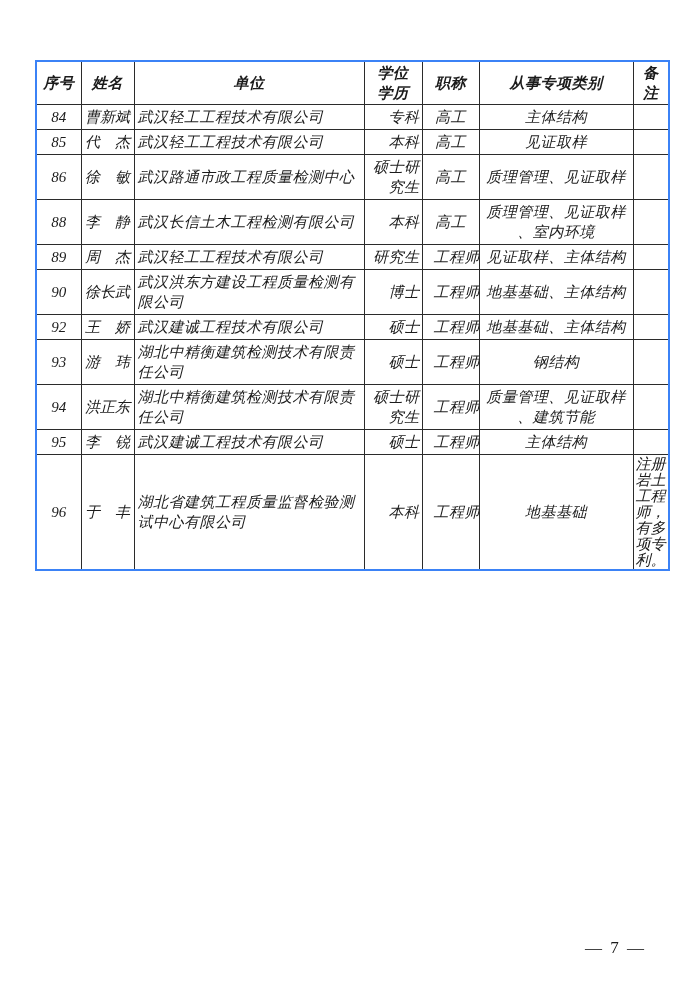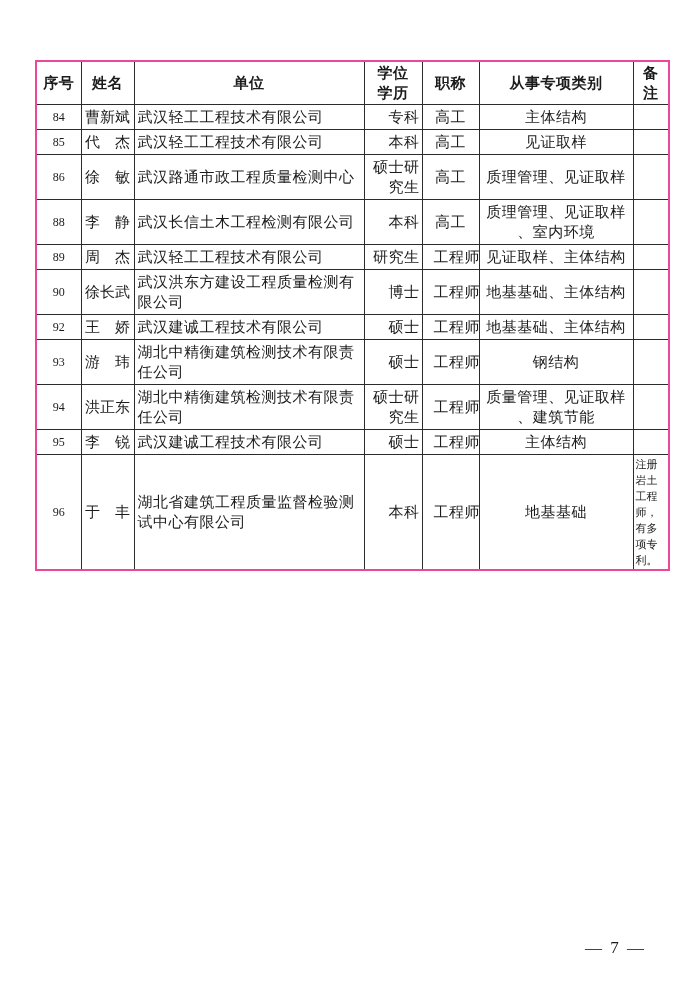--- a/index.html
+++ b/index.html
@@ -5,44 +5,45 @@
   html,body { margin:0; padding:0; background:#e8e8e8; }
   .page {
     position:relative; width:700px; height:1000px; margin:0 auto;
     background:#ffffff; overflow:hidden;
     font-family:"Liberation Serif","DejaVu Serif",serif;
     color:#1b1b1b;
   }
   table.roster {
     position:absolute; left:35px; top:60px; width:633px;
     border-collapse:collapse; table-layout:fixed;
-    border:2px solid #ec4899;
+    border:2px solid #3b82f6;
+    font-style:italic;
   }
   .roster th, .roster td {
     border:1px solid #2b2b2b;
     font-size:15px; line-height:20px;
     padding:2px 3px; vertical-align:middle;
     letter-spacing:0.5px;
     overflow:hidden;
   }
   .roster th {
     font-family:"Liberation Sans","DejaVu Sans",sans-serif;
     font-weight:bold; text-align:center;
     height:39px; padding:1px 2px;
   }
   .roster th span { display:block; line-height:20px; }
-  td.c-no    { text-align:center; letter-spacing:0; font-size:12px; }
+  td.c-no    { text-align:center; letter-spacing:0; font-size:15px; }
   td.c-name  { text-align:center; white-space:nowrap; letter-spacing:0; padding:2px 0; }
   td.c-unit  { text-align:left; word-break:break-all; line-break:anywhere; }
   td.c-degree{ text-align:right; word-break:break-all; line-break:anywhere; padding:2px 2px; }
   td.c-title { text-align:center; white-space:nowrap; padding:2px 11px; }
   td.c-spec  { text-align:center; word-break:break-all; line-break:anywhere; }
   td.c-remark{
     text-align:left; word-break:break-all; line-break:anywhere;
-    letter-spacing:0; line-height:16px; padding:1px 2px; font-size:11px;
+    letter-spacing:0; line-height:16px; padding:1px 2px; font-size:15px;
   }
   .pagenum {
     position:absolute; top:938px; right:54px;
     font-size:17px; letter-spacing:2px; color:#1b1b1b;
     font-family:"Liberation Serif","DejaVu Serif",serif;
   }
 </style>
 </head>
 <body>
 

